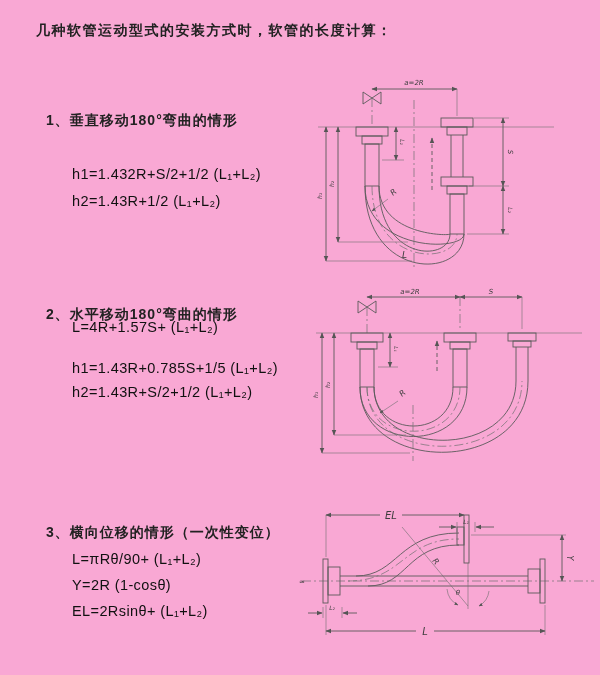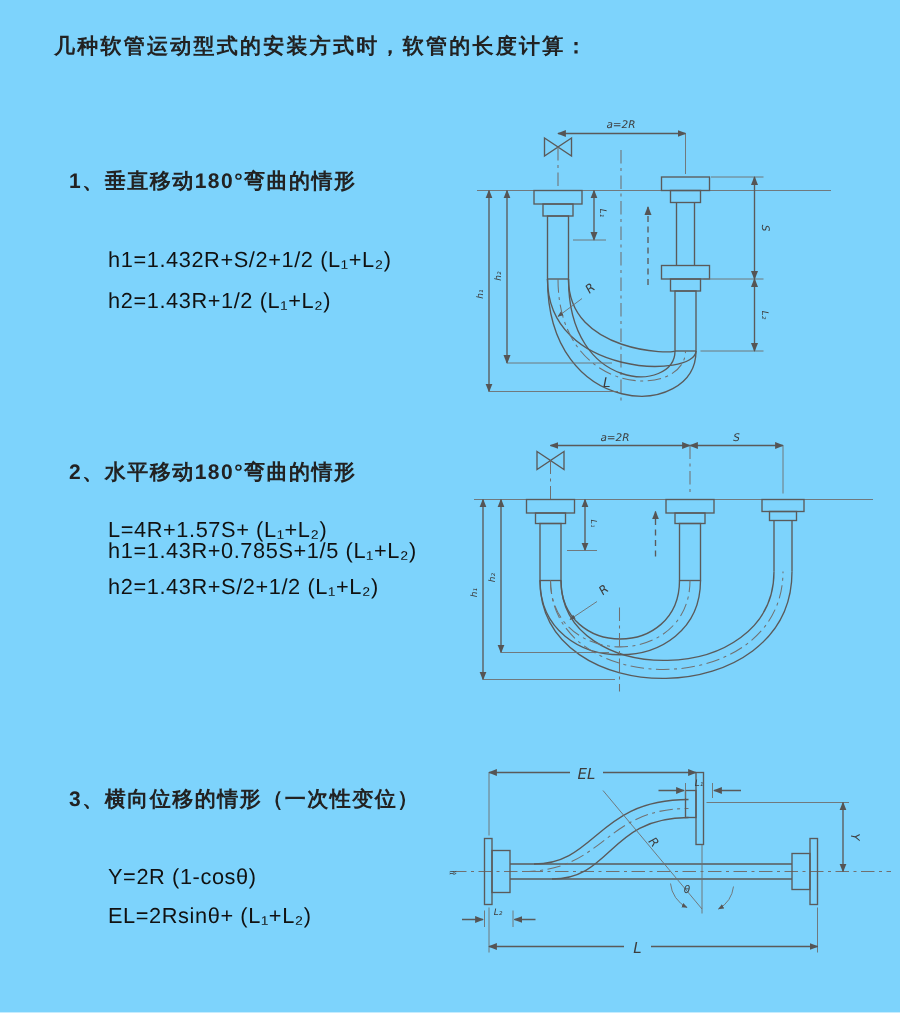--- a/index.html
+++ b/index.html
@@ -1,17 +1,17 @@
 <!DOCTYPE html>
 <html><head>
 <meta charset="utf-8">
 <style>
   html,body { margin:0; padding:0; background:#ffffff; }
   .page {
-    position:relative; width:600px; height:675px; background:#7dd3fc;
+    position:relative; width:600px; height:675px; background:#f9a8d4;
     font-family:"Liberation Sans","DejaVu Sans",sans-serif; color:#1c1c1c;
     overflow:hidden;
   }
   .title {
     position:absolute; left:36px; top:22px;
     font-size:14px; font-weight:700; letter-spacing:1.5px; color:#222;
   }
   .sec-heading {
     position:absolute; left:46px;
     font-size:14px; font-weight:700; letter-spacing:1px; color:#222;
@@ -36,25 +36,26 @@
 
 <div class="page">
 
   <div class="title">几种软管运动型式的安装方式时，软管的长度计算：</div>
 
   <div class="sec-heading" style="top:112px">1、垂直移动180°弯曲的情形</div>
   <div class="formula" style="top:166px">h1=1.432R+S/2+1/2 (L₁+L₂)</div>
   <div class="formula" style="top:193px">h2=1.43R+1/2 (L₁+L₂)</div>
 
   <div class="sec-heading" style="top:306px">2、水平移动180°弯曲的情形</div>
-  <div class="formula" style="top:346px">L=4R+1.57S+ (L₁+L₂)</div>
+  <div class="formula" style="top:319px">L=4R+1.57S+ (L₁+L₂)</div>
   <div class="formula" style="top:360px">h1=1.43R+0.785S+1/5 (L₁+L₂)</div>
   <div class="formula" style="top:384px">h2=1.43R+S/2+1/2 (L₁+L₂)</div>
 
   <div class="sec-heading" style="top:524px">3、横向位移的情形（一次性变位）</div>
+  <div class="formula" style="top:551px">L=πRθ/90+ (L₁+L₂)</div>
   <div class="formula" style="top:577px">Y=2R (1-cosθ)</div>
   <div class="formula" style="top:603px">EL=2Rsinθ+ (L₁+L₂)</div>
 
   <svg class="diag" style="left:312px; top:72px;" width="278" height="200" viewBox="0 0 278 200">
     <defs>
       <marker id="a1" viewBox="0 0 10 10" refX="9" refY="5" markerWidth="6.5" markerHeight="6.5" orient="auto-start-reverse">
         <path d="M0,1 L10,5 L0,9 z" fill="#555"></path>
       </marker>
       <pattern id="p1" width="4" height="4" patternUnits="userSpaceOnUse">
         <path d="M0,0 L4,4 M4,0 L0,4" stroke="#8a8a8a" stroke-width="0.5"></path>

